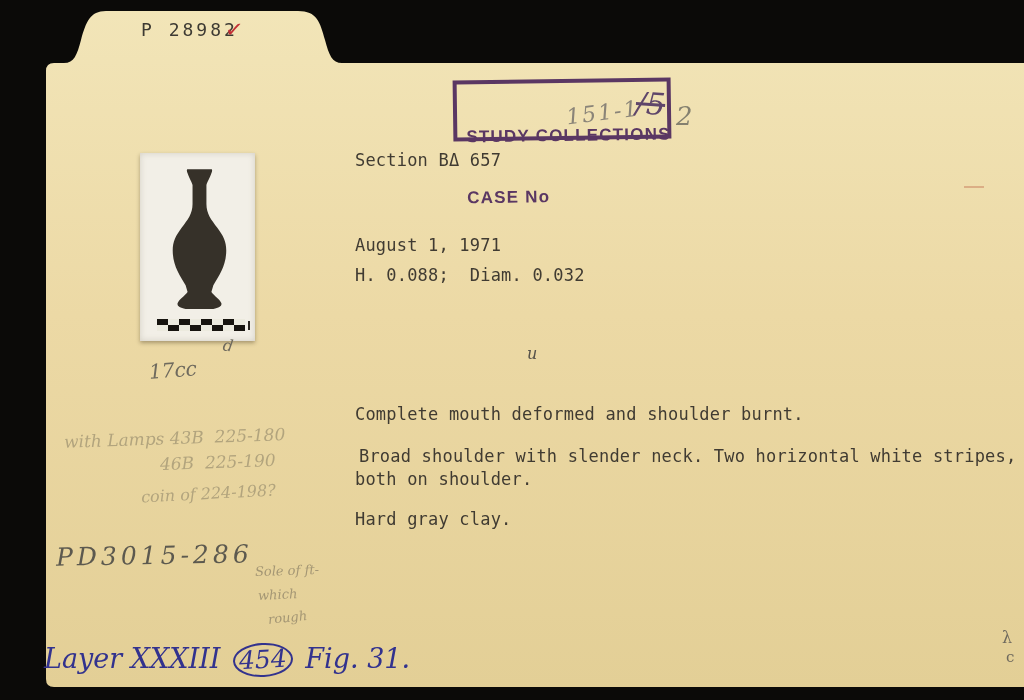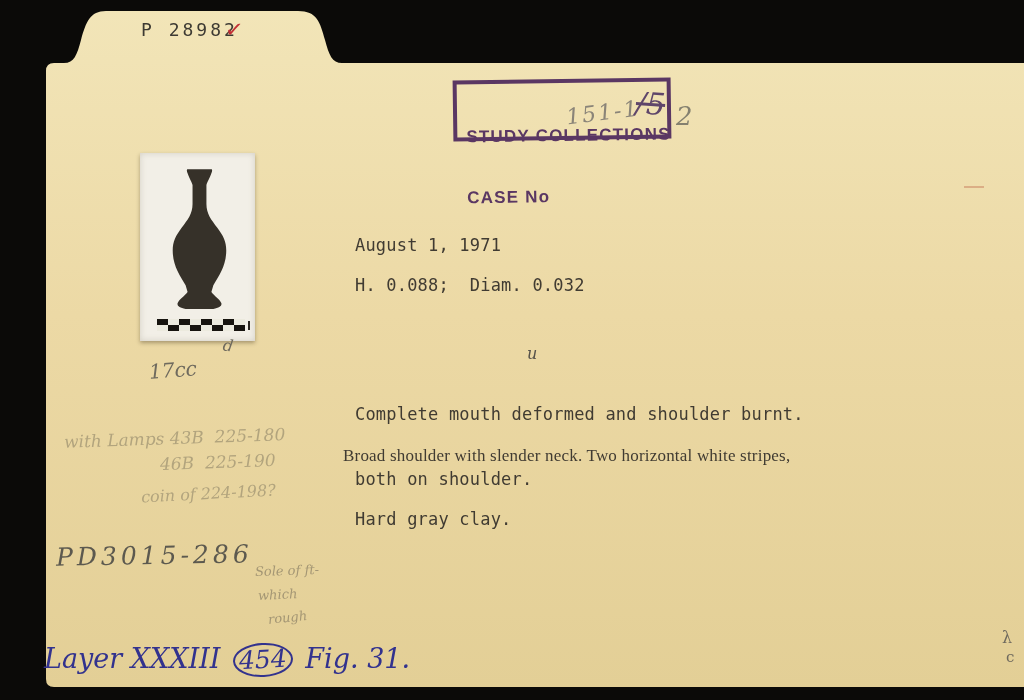--- a/index.html
+++ b/index.html
@@ -92,25 +92,26 @@
              L46,156 C40,155 37,153 38,150 C40,146 45,143 48,139
              L46,132 C40,122 33,112 33,97 C33,88 36,82 42,74
              C48,66 53,60 53,50 L53,31 C52,27 50,25 48,19 C47,17 47,15 48,15 Z"></path>
       </svg>
       <div class="scale-row r1"></div>
       <div class="scale-row r2"></div>
       <div class="scale-tick"></div>
     </div>
     <span class="abs hand" style="left:195px;top:336px;font-size:16px;color:#6f6a5e;transform:rotate(8deg);">d</span>
 
+    <span class="abs typed" style="left:327px;top:150px;">Section BΔ 657</span>
     <span class="abs typed" style="left:327px;top:235px;">August 1, 1971</span>
-    <span class="abs typed" style="left:327px;top:275px;">H. 0.088;  Diam. 0.032</span>
+    <span class="abs typed" style="left:327px;top:265px;">H. 0.088;  Diam. 0.032</span>
     <span class="abs hand" style="left:499px;top:344px;font-size:16px;color:#56524a;">u</span>
     <span class="abs typed" style="left:327px;top:404px;">Complete mouth deformed and shoulder burnt.</span>
-    <span class="abs typed" style="left:315px;top:446px;font-family:Liberation Serif, serif;">Broad shoulder with slender neck. Two horizontal white stripes,</span>
+    <span class="abs typed" style="left:331px;top:446px;">Broad shoulder with slender neck. Two horizontal white stripes,</span>
     <span class="abs typed" style="left:327px;top:509px;">Hard gray clay.</span>
     <span class="abs typed" style="left:327px;top:469px;">both on shoulder.</span>
 
     <div class="abs faint-dash"></div>
 
     <span class="abs pencil" style="left:121px;top:358px;font-size:20px;transform:rotate(-4deg);">17cc</span>
 
     <span class="abs faint" style="left:36px;top:428px;font-size:17px;transform:rotate(-2deg);">with Lamps 43B  225-180</span>
     <span class="abs faint" style="left:132px;top:452px;font-size:17px;transform:rotate(-2deg);">46B  225-190</span>
     <span class="abs faint" style="left:113px;top:484px;font-size:16px;transform:rotate(-3deg);">coin of 224-198?</span>

